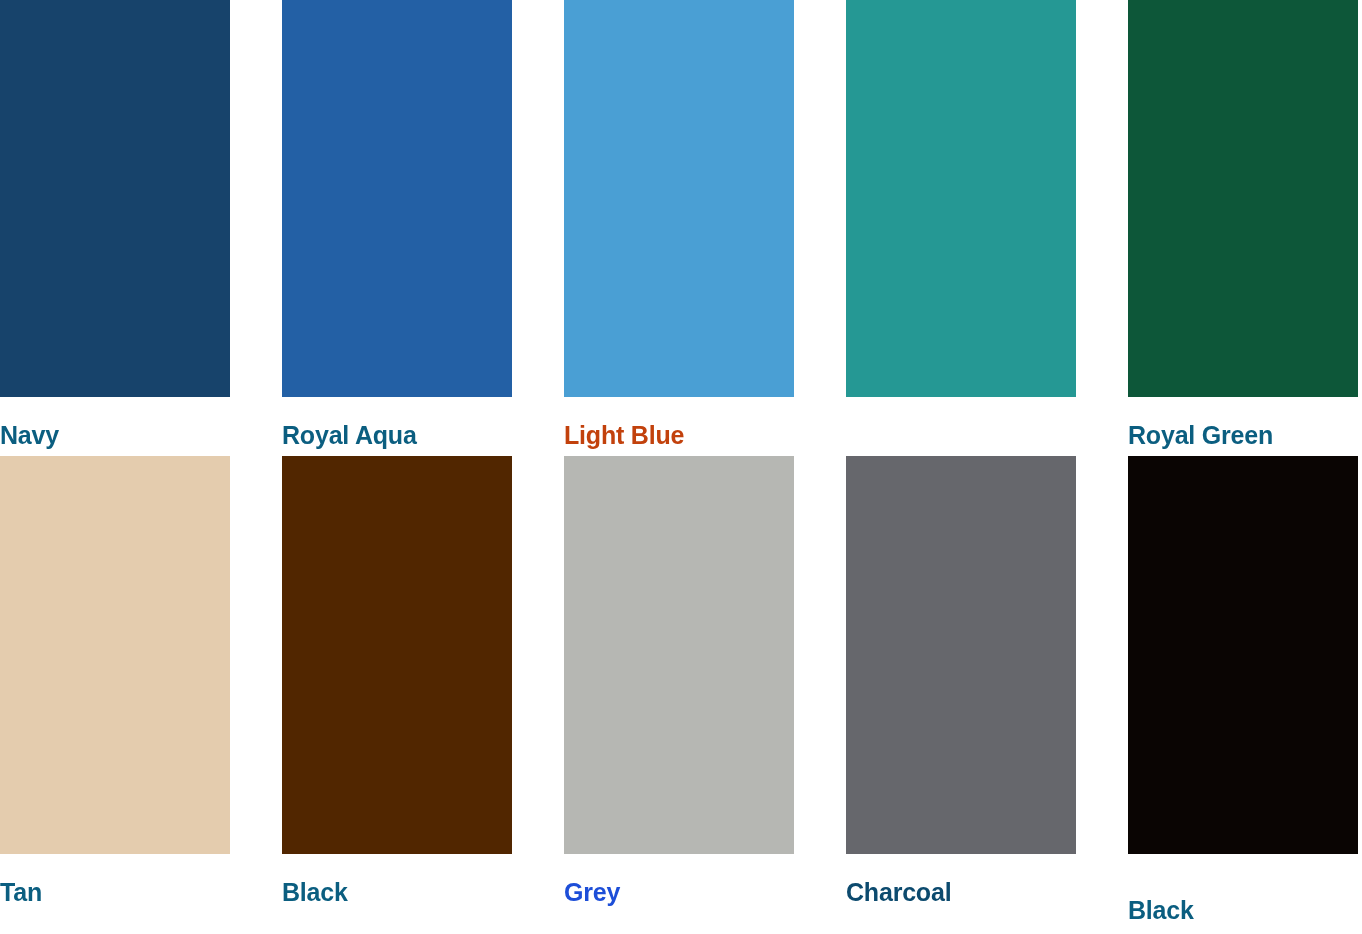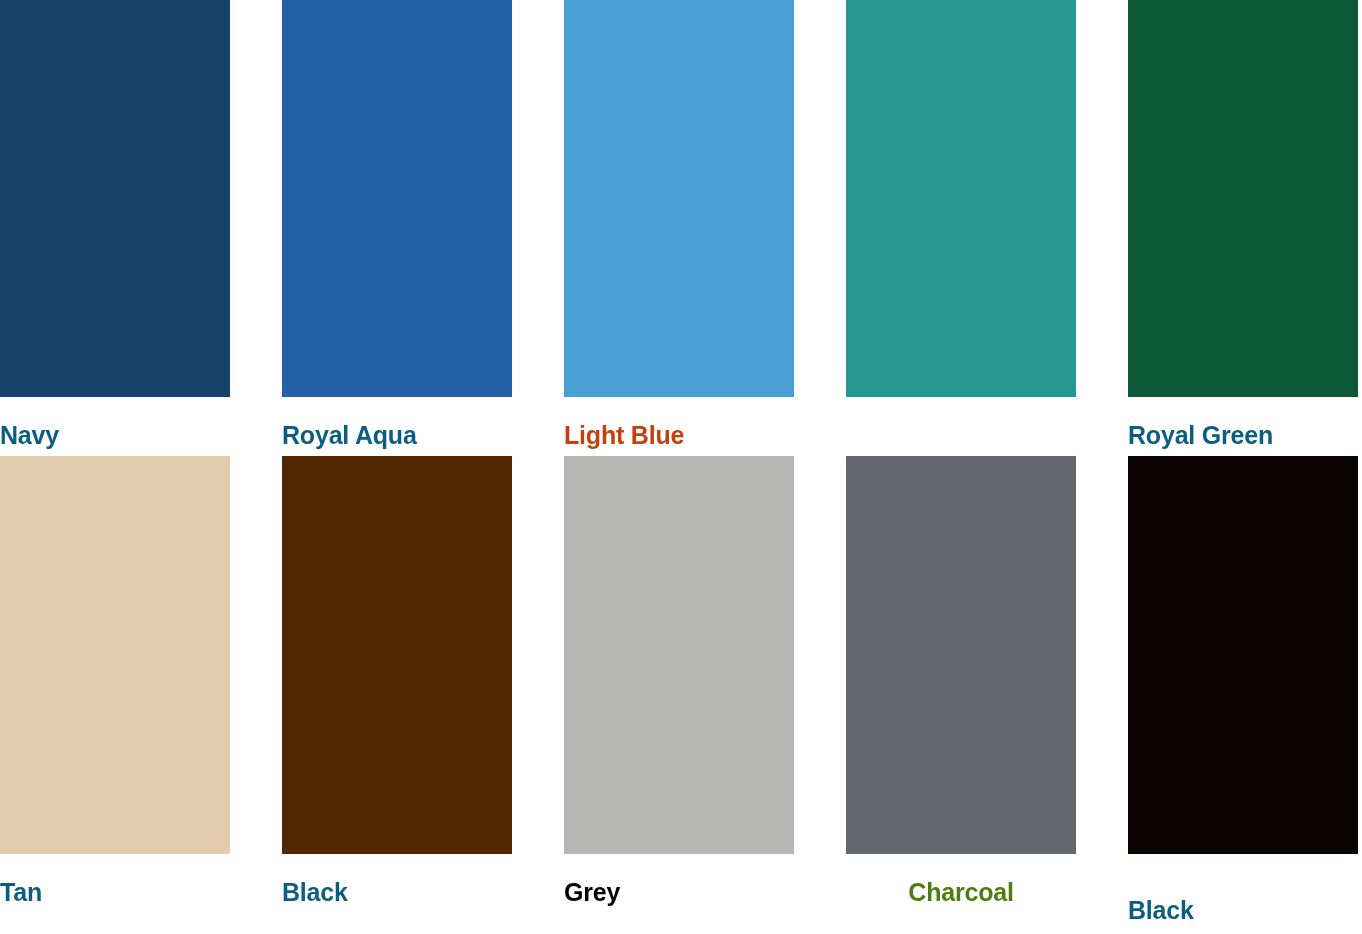--- a/index.html
+++ b/index.html
@@ -103,26 +103,26 @@
       <span class="swatch-label" style="color: rgb(11, 94, 128);">Tan</span>
     </div>
 
     <div class="swatch-cell">
       <span class="swatch-chip" style="background-color: rgb(81, 38, 0);"></span>
       <span class="swatch-label" style="color: rgb(11, 94, 128);">Black</span>
     </div>
 
     <div class="swatch-cell">
       <span class="swatch-chip" style="background-color: rgb(182, 183, 179);"></span>
-      <span class="swatch-label" style="color: #000000;">Grey</span>
+      <span class="swatch-label" style="color: #1d4ed8;">Grey</span>
     </div>
 
     <div class="swatch-cell">
       <span class="swatch-chip" style="background-color: rgb(102, 103, 108);"></span>
-      <span class="swatch-label" style="color: #4d7c0f; text-align: center;">Charcoal</span>
+      <span class="swatch-label" style="color: #0c4a6e;">Charcoal</span>
     </div>
 
     <div class="swatch-cell">
       <span class="swatch-chip" style="background-color: rgb(10, 5, 3);"></span>
       <span class="swatch-label" style="color: rgb(11, 94, 128); margin-top: 44px;">Black</span>
     </div>
 
   </div>
 
 </div>

